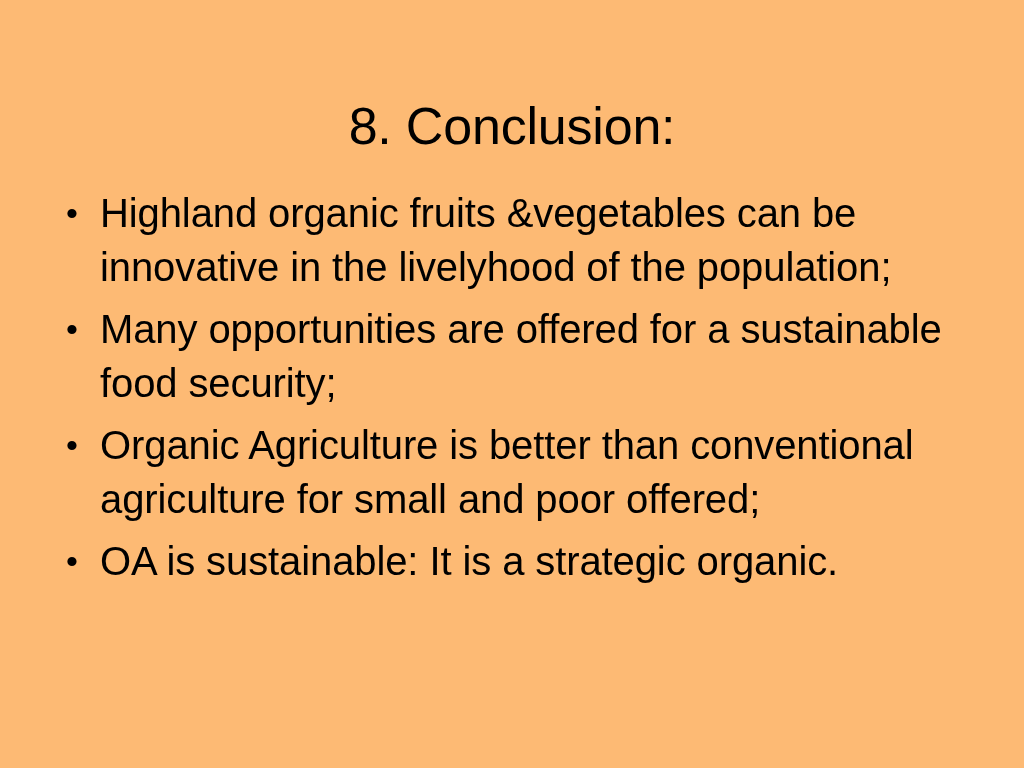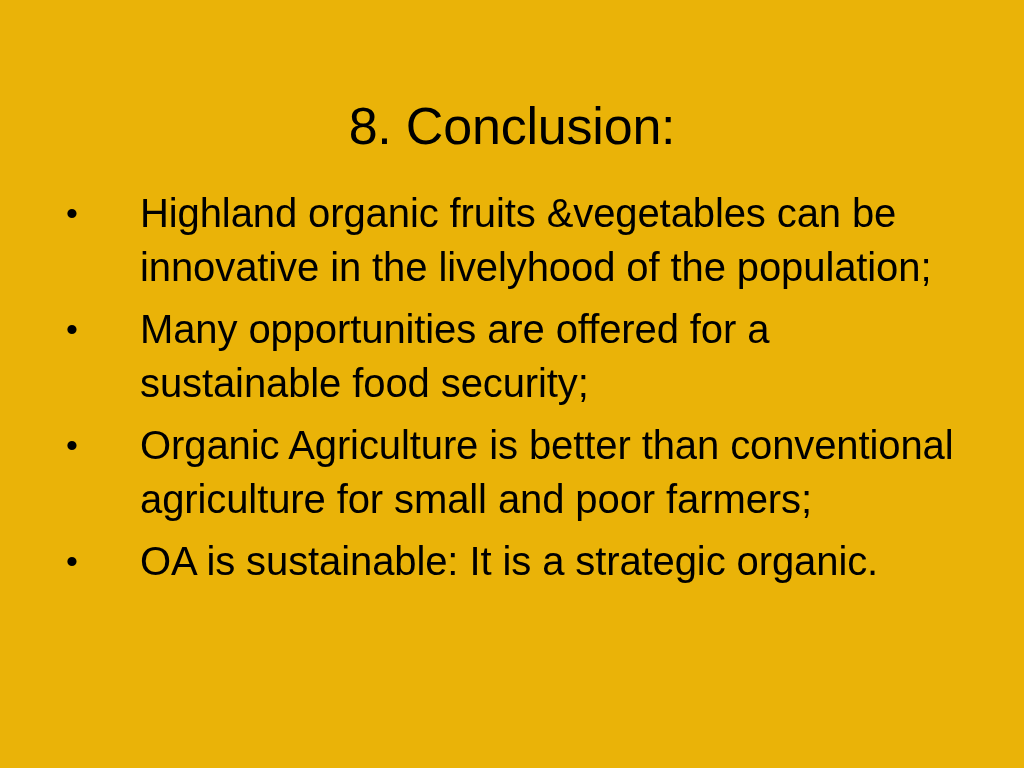--- a/index.html
+++ b/index.html
@@ -9,21 +9,21 @@
     background: #ffffff;
   }
   body {
     font-family: "Liberation Sans", sans-serif;
     -webkit-font-smoothing: antialiased;
   }
   #slide {
     position: relative;
     width: 1024px;
     height: 768px;
-    background: #eab308;
+    background: #fdba74;
     overflow: hidden;
     box-sizing: border-box;
   }
   #slide-title {
     position: absolute;
     left: 0;
     top: 62px;
     width: 1024px;
     text-align: center;
     font-size: 52px;
@@ -61,21 +61,20 @@
     top: 0;
     width: 22px;
     height: 54px;
     line-height: 54px;
     font-size: 34px;
     color: #000000;
     text-align: left;
   }
   .bullet-text {
     display: block;
-    margin-left: 40px;
   }
 </style>
 </head>
 <body>
 
 <div id="slide">
 
   <h1 id="slide-title">8. Conclusion:</h1>
 
   <ul id="bullet-list">
@@ -85,21 +84,21 @@
       <span class="bullet-text">Highland organic fruits &amp;vegetables can be innovative in the livelyhood of the population;</span>
     </li>
 
     <li class="bullet-item">
       <span class="bullet-marker">•</span>
       <span class="bullet-text">Many opportunities are offered for a sustainable food security;</span>
     </li>
 
     <li class="bullet-item">
       <span class="bullet-marker">•</span>
-      <span class="bullet-text">Organic Agriculture is better than conventional agriculture for small and poor farmers;</span>
+      <span class="bullet-text">Organic Agriculture is better than conventional agriculture for small and poor offered;</span>
     </li>
 
     <li class="bullet-item">
       <span class="bullet-marker">•</span>
       <span class="bullet-text">OA is sustainable: It is a strategic organic.</span>
     </li>
 
   </ul>
 
 </div>

